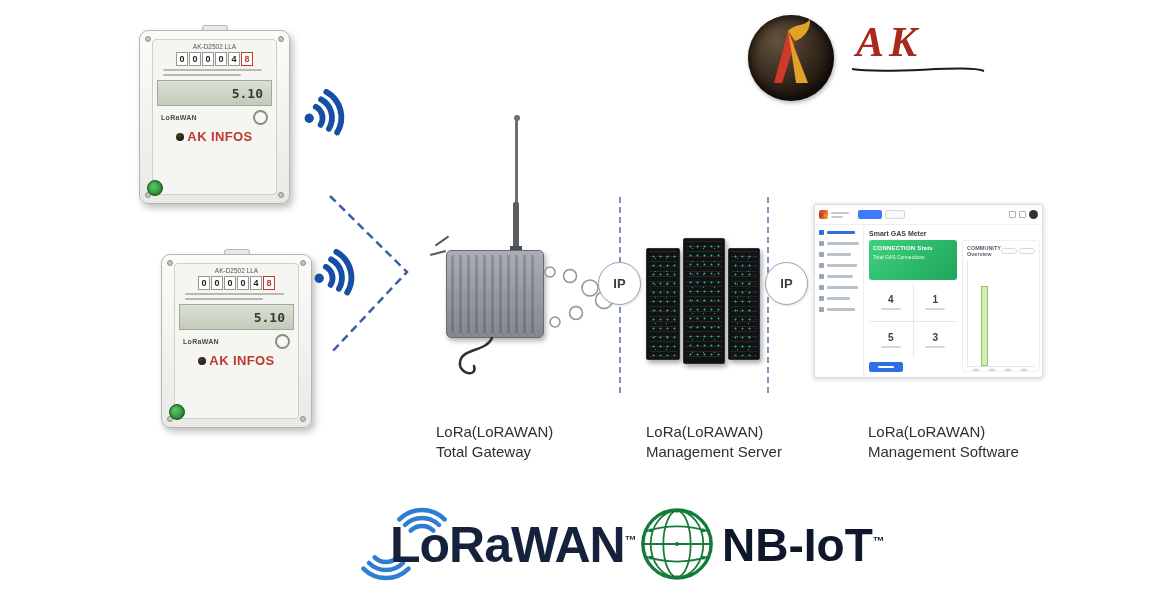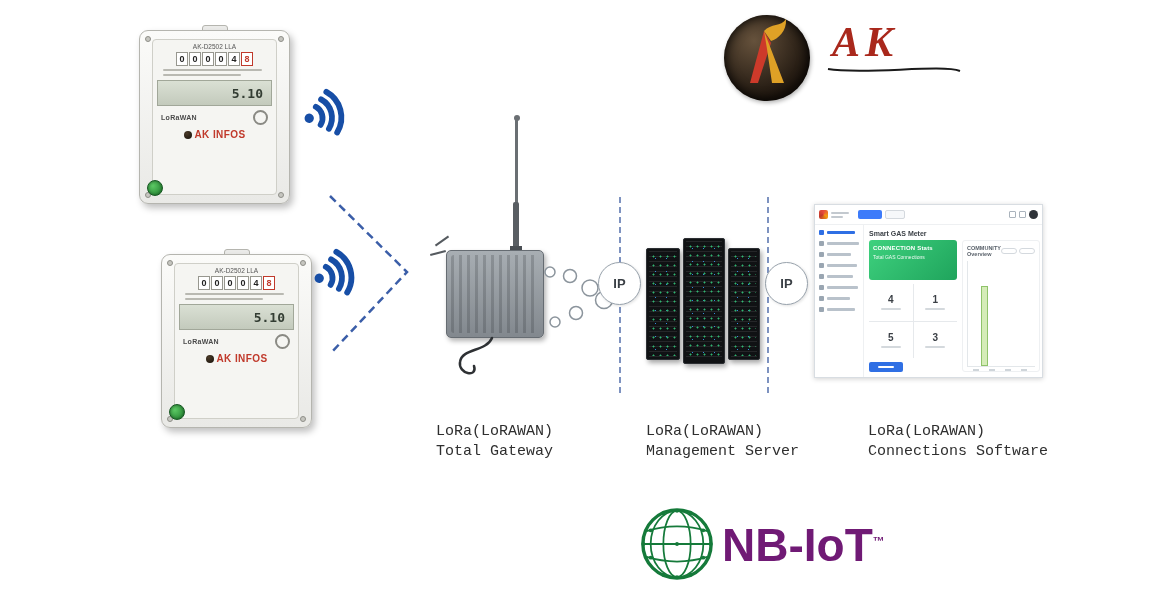--- a/index.html
+++ b/index.html
@@ -29,21 +29,21 @@
   .m-lines i { display:block; height:2px; background:#b9b9b2; border-radius:1px; margin:3px 6px 0; }
   .m-lines i:nth-child(1){ width:86%; } .m-lines i:nth-child(2){ width:68%; }
   .m-lcd { height:26px; margin-top:4px; background:linear-gradient(#dae0d4,#c3cabc);
     border:1px solid #a1a799; display:flex; align-items:center; justify-content:flex-end; padding-right:8px; }
   .m-lcd-val { font-family:"DejaVu Sans Mono", monospace; font-size:13px; font-weight:bold; color:#333d33; }
   .m-row { display:flex; justify-content:space-between; align-items:center; margin-top:4px; padding:0 4px; }
   .m-lora { font-size:7px; font-weight:bold; color:#4a4a4a; letter-spacing:.3px; }
   .m-dial { width:15px; height:15px; border:2px solid #8a8a84; border-radius:50%; }
   .m-brand { margin-top:4px; display:flex; align-items:center; justify-content:center; gap:3px; }
   .m-brand-mark { width:8px; height:8px; border-radius:50%; background:radial-gradient(circle at 35% 30%, #4a3a28, #15100a); }
-  .m-brand-text { font-size:10px; font-weight:bold; color:#c0392b; letter-spacing:.4px; }
+  .m-brand-text { font-size:13px; font-weight:bold; color:#c0392b; letter-spacing:.4px; }
   .m-port { position:absolute; left:7px; bottom:7px; width:16px; height:16px; border-radius:50%;
     background:radial-gradient(circle at 35% 35%, #5cc964, #1d7a2b); border:1px solid #145620;
     box-shadow:inset 0 0 3px rgba(0,0,0,.4); }
 
   
   .wifi { position:absolute; width:58px; height:56px; }
   .wifi-1 { left:296px; top:86px; transform:rotate(75deg); }
   .wifi-2 { left:306px; top:246px; transform:rotate(75deg); }
   .wifi path { stroke:#174ea6; stroke-width:5; fill:none; stroke-linecap:round; }
   .wifi circle { fill:#174ea6; }
@@ -135,27 +135,27 @@
   .panel-head { display:flex; justify-content:space-between; align-items:center; }
   .panel-title { font-size:5.5px; font-weight:bold; color:#5a626b; }
   .panel-pills { display:flex; gap:2px; }
   .ppill { width:16px; height:6px; border:1px solid #d4d9de; border-radius:3px; background:#fff; }
   .chart { flex:1; margin-top:4px; position:relative; border-left:1px solid #e3e7ea; border-bottom:1px solid #e3e7ea; }
   .chart-bar { position:absolute; left:20%; bottom:0; width:7px; height:76%; background:#d5ecb8; border:1px solid #8fc36a; }
   .xt { position:absolute; bottom:-5px; width:6px; height:2px; background:#cfd5da; }
   .xt1{left:8%;} .xt2{left:32%;} .xt3{left:56%;} .xt4{left:80%;}
 
   
-  .diagram-label { position:absolute; font-size:15px; color:#2f2f2f; line-height:20px;font-family:Liberation Mono, monospace; }
+  .diagram-label { position:absolute; font-size:15px; color:#2f2f2f; line-height:20px; }
   .label-gateway { left:436px; top:422px; }
   .label-server { left:646px; top:422px; }
   .label-software { left:868px; top:422px; }
 
   
-  .ak-logo { position:absolute; left:724px; top:14px; width:240px; height:90px;text-decoration:underline; }
+  .ak-logo { position:absolute; left:748px; top:14px; width:240px; height:90px;text-decoration:underline; }
   .ak-circle { position:absolute; left:0; top:1px; width:86px; height:86px; border-radius:50%;
     background:radial-gradient(circle at 35% 30%, #66523c, #1c140d 72%); box-shadow:inset 0 0 12px #000, 1px 2px 4px rgba(0,0,0,.3); }
   .ak-text-ak { position:absolute; left:108px; top:4px; font-family:"Liberation Serif", serif;
     font-style:italic; font-weight:bold; font-size:42px; color:#a9281c; letter-spacing:5px; }
   .ak-swoosh { position:absolute; left:100px; top:48px; width:140px; height:14px; }
   .ak-swoosh path { fill:none; stroke:#1a1a1a; stroke-width:2; }
   .ak-text-networks { position:absolute; left:102px; top:56px; font-family:"Liberation Serif", serif;
     font-style:italic; font-size:26px; color:#141414; letter-spacing:2px; border-bottom:2px solid #1a1a1a; padding-bottom:2px; }
 
   
@@ -163,21 +163,21 @@
   .lorawan-arcs { position:absolute; left:0; top:0; width:120px; height:92px; }
   .lorawan-arcs path { fill:none; stroke:#2d7dd2; stroke-width:4.5; stroke-linecap:round; }
   .lorawan-text { position:absolute; left:44px; top:16px; font-size:50px; font-weight:bold;
     color:#16213c; letter-spacing:-1px; white-space:nowrap; }
   .tm { font-size:12px; vertical-align:super; font-weight:bold; letter-spacing:0; }
   .nbiot { position:absolute; left:638px; top:500px; width:280px; height:92px; }
   .nbiot-globe { position:absolute; left:0; top:5px; width:78px; height:78px; }
   .nbiot-globe .ln { fill:none; stroke:#157a3a; stroke-width:1.8; }
   .nbiot-globe .outer { fill:#fff; stroke:#157a3a; stroke-width:3.5; }
   .nbiot-globe .dot { fill:#157a3a; }
-  .nbiot-text { position:absolute; left:84px; top:18px; font-size:46px; font-weight:bold; color:#701a75; white-space:nowrap; }
+  .nbiot-text { position:absolute; left:84px; top:18px; font-size:46px; font-weight:bold; color:#0f172a; white-space:nowrap; }
 </style>
 </head>
 <body>
 
 <div class="canvas">
 
   <div class="meter meter-1">
     <div class="m-tab"></div>
     <div class="m-body">
       <span class="m-screw s-tl"></span>
@@ -406,37 +406,48 @@
   <div class="diagram-label label-gateway">
     <div>LoRa(LoRAWAN)</div>
     <div>Total Gateway</div>
   </div>
   <div class="diagram-label label-server">
     <div>LoRa(LoRAWAN)</div>
     <div>Management Server</div>
   </div>
   <div class="diagram-label label-software">
     <div>LoRa(LoRAWAN)</div>
-    <div>Connections Software</div>
+    <div>Management Software</div>
   </div>
 
   <div class="ak-logo">
     <div class="ak-circle">
       <svg viewBox="0 0 86 86" width="86" height="86">
         <polygon points="26,68 40,16 47,28 34,68" fill="#cd3a2a"></polygon>
         <polygon points="40,16 60,68 48,68 43,34" fill="#dfa126"></polygon>
         <path d="M40,16 C47,8 57,12 62,4 C63,16 54,24 47,26 Z" fill="#dfa126"></path>
       </svg>
     </div>
     <div class="ak-text-ak">AK</div>
     <svg class="ak-swoosh" viewBox="0 0 140 14">
       <path d="M4,7 C40,13 118,2 136,9"></path>
     </svg>
   </div>
 
+  <div class="lorawan">
+    <svg class="lorawan-arcs" viewBox="0 0 120 92">
+      <path d="M64.7,30.7 A16,16 0 0 1 87.3,30.7"></path>
+      <path d="M59,25 A24,24 0 0 1 93,25"></path>
+      <path d="M53.4,19.4 A32,32 0 0 1 98.6,19.4"></path>
+      <path d="M28.7,57.3 A16,16 0 0 1 51.3,57.3" transform="rotate(180 40 57.3)"></path>
+      <path d="M23,63 A24,24 0 0 1 57,63" transform="rotate(180 40 63)"></path>
+      <path d="M17.4,68.6 A32,32 0 0 1 62.6,68.6" transform="rotate(180 40 68.6)"></path>
+    </svg>
+    <div class="lorawan-text"><span>LoRaWAN</span><span class="tm">™</span></div>
+  </div>
 
   <div class="nbiot">
     <svg class="nbiot-globe" viewBox="0 0 80 80">
       <circle class="outer" cx="40" cy="40" r="35"></circle>
       <ellipse class="ln" cx="40" cy="40" rx="14" ry="34"></ellipse>
       <ellipse class="ln" cx="40" cy="40" rx="27" ry="34"></ellipse>
       <path class="ln" d="M8,27 Q40,17 72,27"></path>
       <path class="ln" d="M5,40 L75,40"></path>
       <path class="ln" d="M8,53 Q40,63 72,53"></path>
       <circle class="dot" cx="40" cy="6" r="2"></circle>

